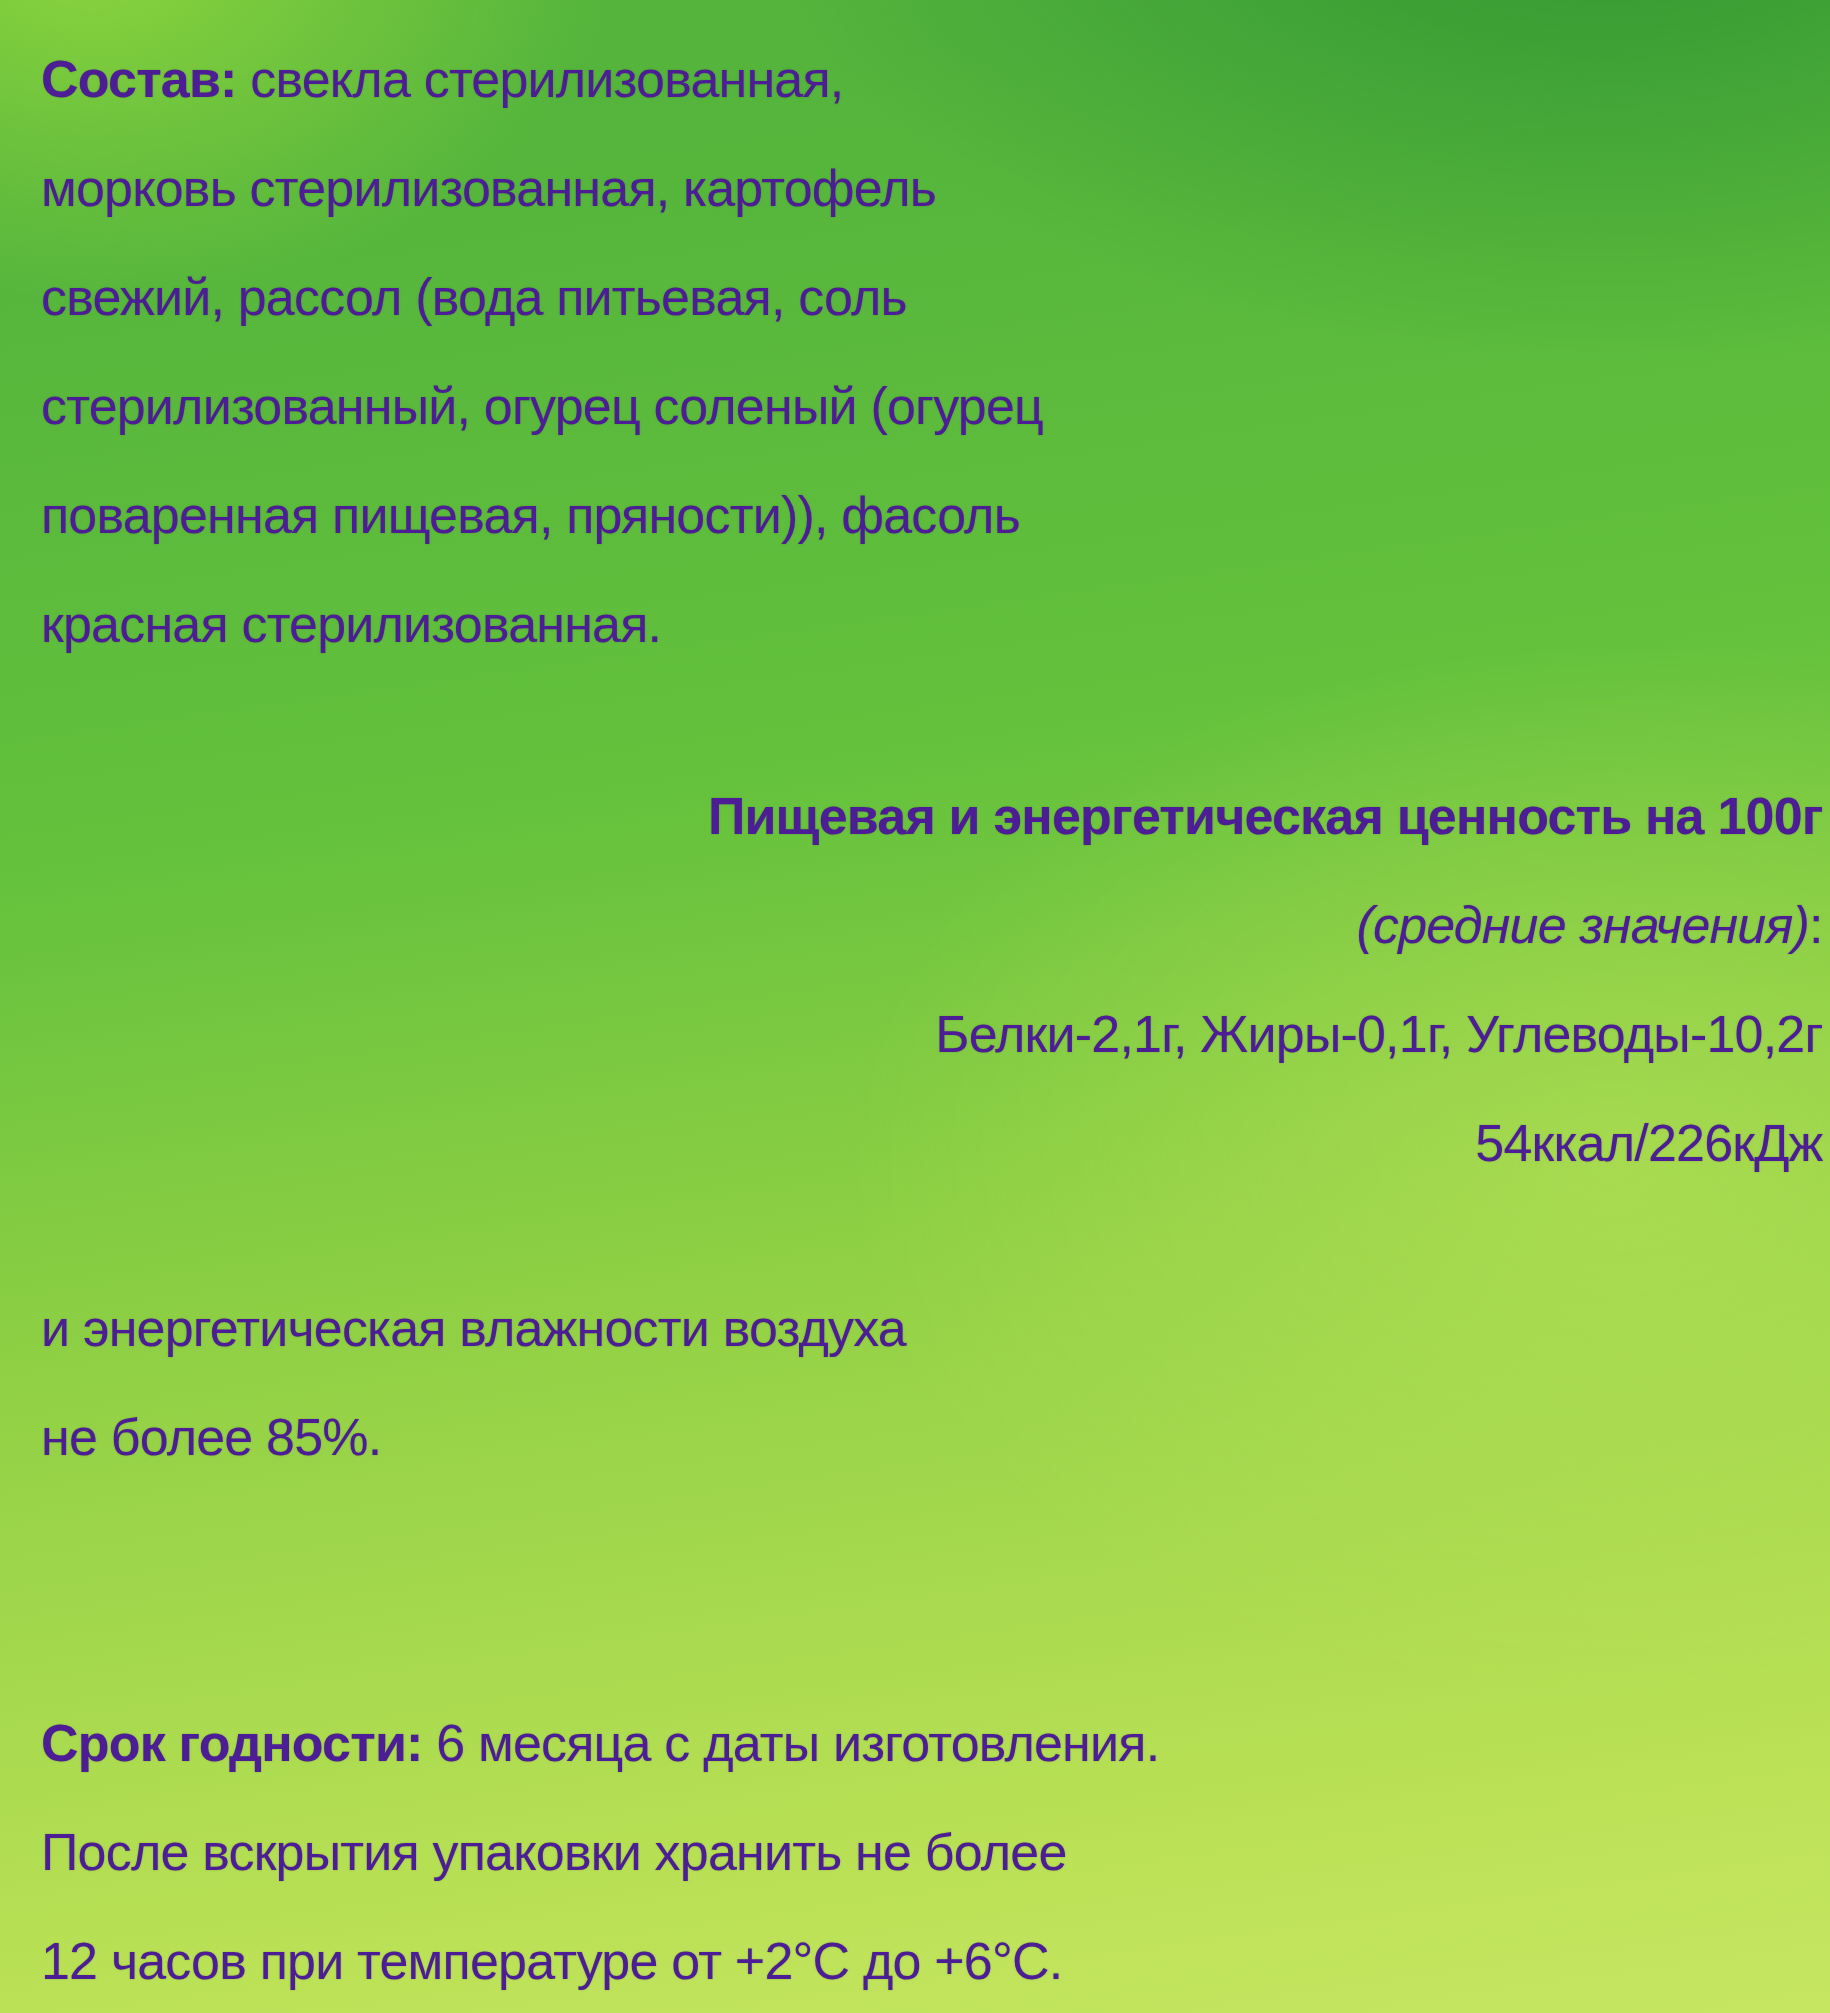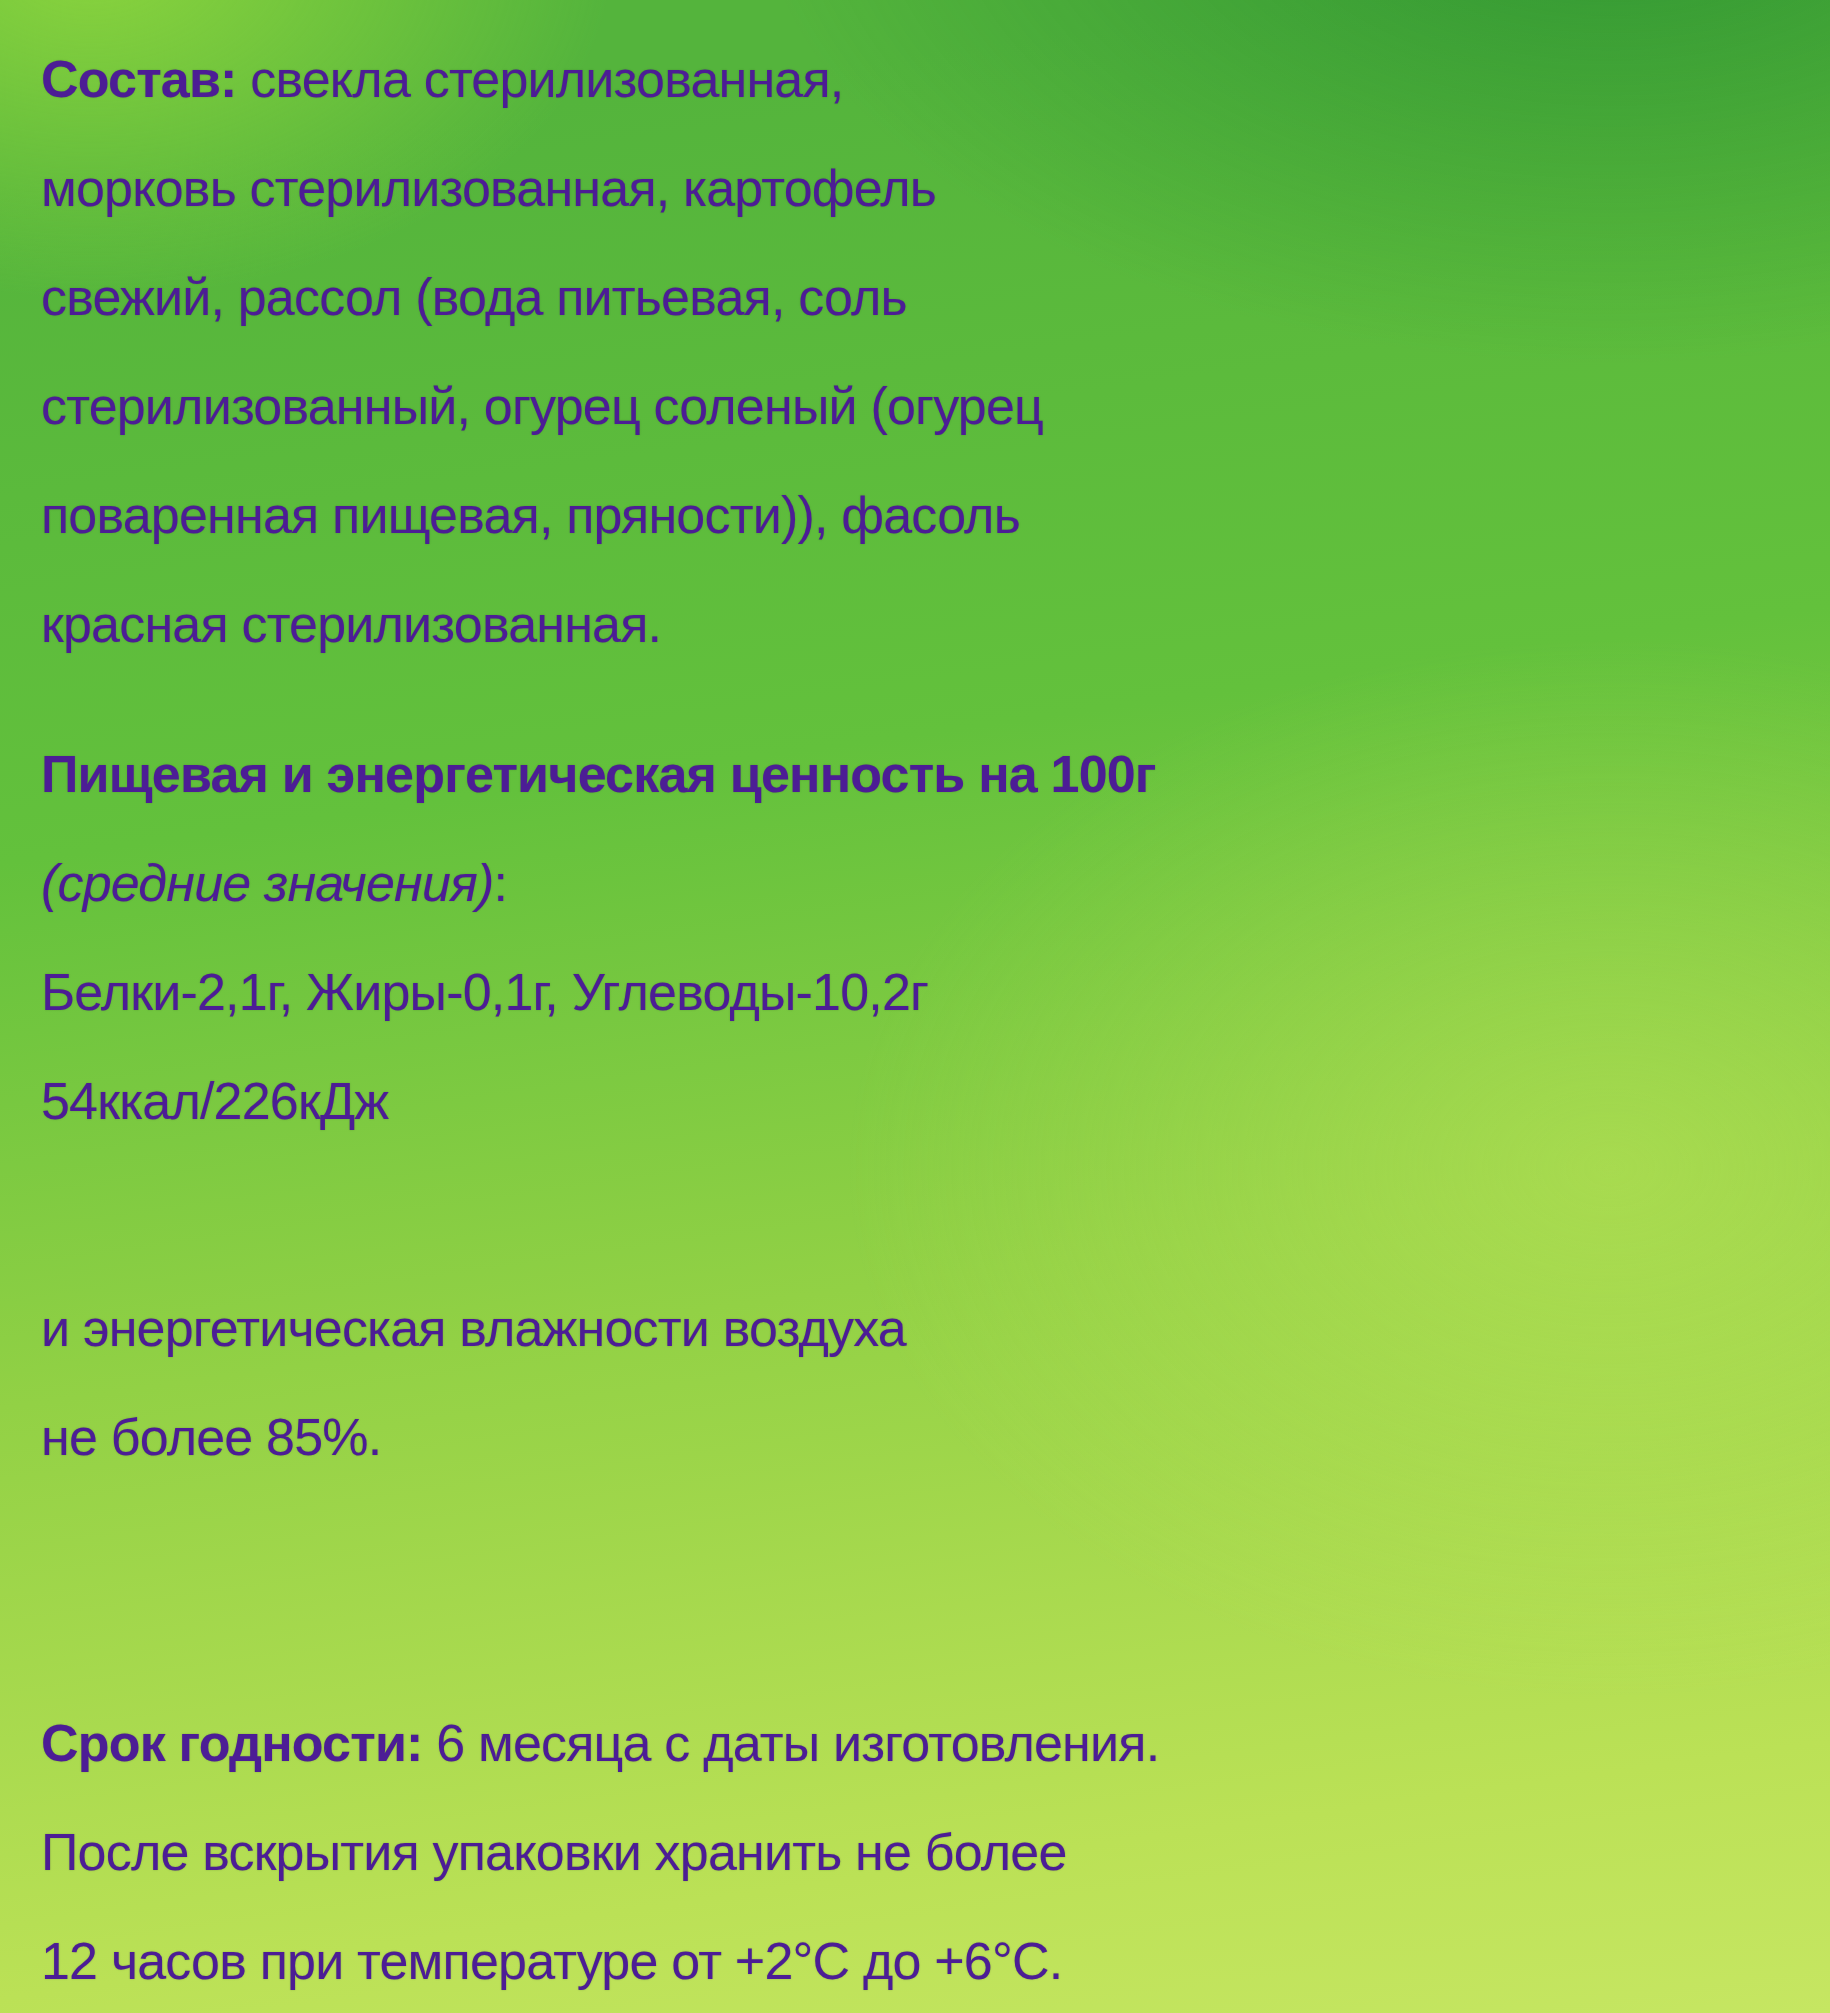--- a/index.html
+++ b/index.html
@@ -29,21 +29,21 @@
     letter-spacing: -0.8px;
     text-shadow: 0 0 1.7px rgba(47,78,29,0.35);
     margin-left: 11px;
   }
   .line {
     white-space: nowrap;
   }
   .seg-bold   { font-weight: bold; }
   .seg-italic { font-style: italic; }
   #ingredients-section { top: 25px; }
-  #nutrition-section   { top: 720px; }
+  #nutrition-section   { top: 762px; text-align: right; }
   #storage-section     { top: 1274px; }
   #shelf-life-section  { top: 1689px; }
 </style>
 </head>
 <body>
 
 <div>
   <section class="label-section" id="ingredients-section">
       <div class="line"><span class="seg-bold">Состав:</span><span class=""> свекла стерилизованная,</span></div>
       <div class="line"><span class="">морковь стерилизованная, картофель</span></div>

